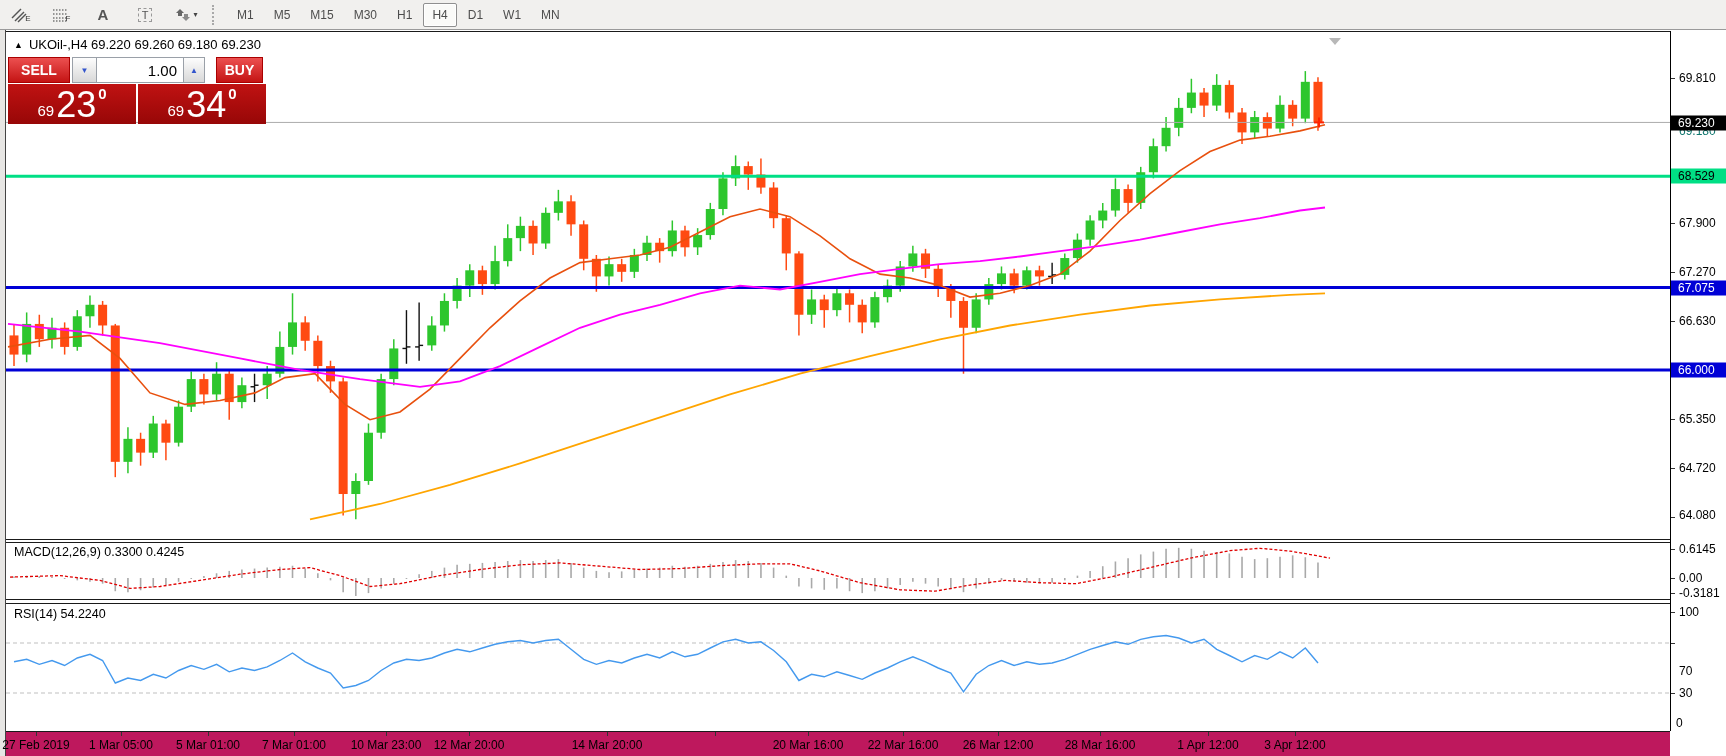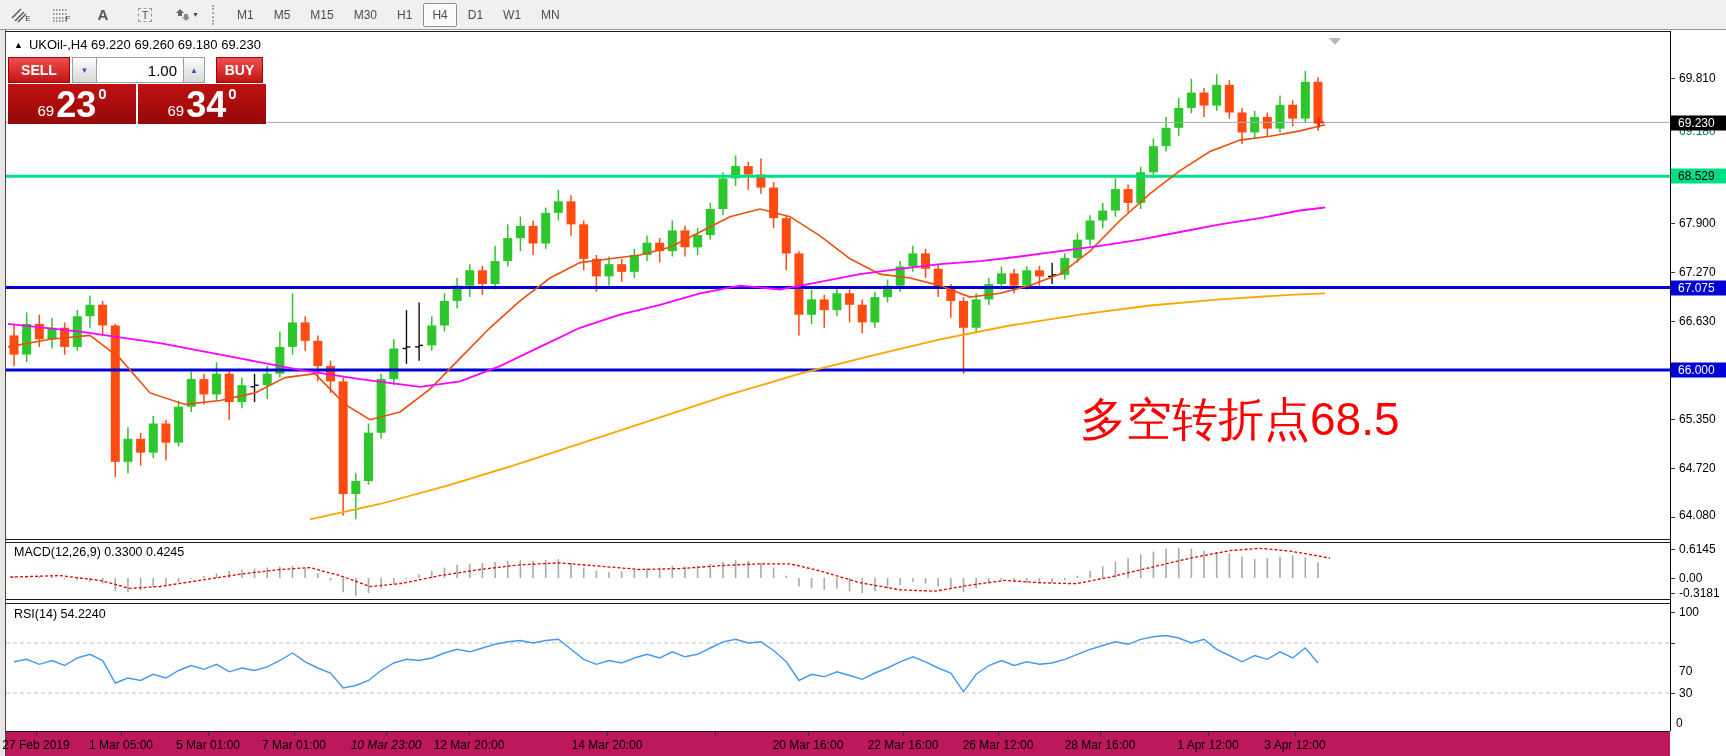--- a/index.html
+++ b/index.html
@@ -42,21 +42,21 @@
   .buy-btn{width:47px;margin-left:11px;}
   .spin-btn{width:25px;background:linear-gradient(#fdfdfd,#d8d8d8);border:1px solid #9aa0a8;box-sizing:border-box;
             display:flex;align-items:center;justify-content:center;color:#3355cc;font-size:8px;margin-left:2px;}
   .vol-field{width:86px;background:#fff;border:1px solid #9aa0a8;border-left:none;border-right:none;
              box-sizing:border-box;display:flex;align-items:center;justify-content:flex-end;
              padding-right:6px;font-size:15px;color:#000;}
   .trade-row2{display:flex;margin-top:1px;height:40px;gap:2px;}
   .tile{flex:1;background:linear-gradient(#c01212,#970707);color:#fff;display:flex;align-items:flex-end;
         justify-content:center;padding-bottom:3px;}
   .tile .small{font-size:15px;font-weight:400;line-height:1;margin-bottom:3px;}
-  .tile .big{font-size:36px;font-weight:700;line-height:0.85;margin:0 2px;}
+  .tile .big{font-size:36px;font-weight:400;line-height:0.85;margin:0 2px;}
   .tile .sup{font-size:15px;font-weight:700;line-height:1;align-self:flex-start;margin-top:2px;}
   
   .axis-col{position:absolute;left:1671px;top:31px;width:55px;height:700px;background:#fff;font-size:12px;}
   .axis-label{position:absolute;left:8px;transform:translateY(-50%);color:#000;white-space:nowrap;}
   .axis-label.ghost{color:#0f766e;z-index:0;}
   .badge{position:absolute;left:0;transform:translateY(-50%);width:55px;height:15px;line-height:15px;
          padding-left:7px;box-sizing:border-box;color:#fff;z-index:1;}
   .badge.black{background:#000;}
   .badge.green{background:#00DF85;color:#000;}
   .badge.blue{background:#0000D6;}
@@ -482,21 +482,20 @@
           <span class="sup">0</span>
         </div>
         <div class="tile">
           <span class="small">69</span>
           <span class="big">34</span>
           <span class="sup">0</span>
         </div>
       </div>
     </div>
 
-    <div class="annotation">多空转折点68.5</div>
     <div class="ind-label macd-label">MACD(12,26,9) 0.3300 0.4245</div>
     <div class="ind-label rsi-label">RSI(14) 54.2240</div>
   </div>
 
   <div class="axis-col" id="axis-col">
       <div class="axis-tick" style="top: 47px;"></div>
       <div class="axis-label" style="top: 47px;">69.810</div>
       <div class="axis-label ghost" style="top: 100px;">69.180</div>
       <div class="badge black" style="top: 92px;">69.230</div>
       <div class="badge green" style="top: 145px;">68.529</div>
@@ -532,21 +531,21 @@
   <div class="time-axis" id="time-axis">
       <div class="time-tick" style="left: 30px;"></div>
       <div class="time-label" style="left: 30px;">27 Feb 2019</div>
       <div class="time-tick" style="left: 115px;"></div>
       <div class="time-label" style="left: 115px;">1 Mar 05:00</div>
       <div class="time-tick" style="left: 202px;"></div>
       <div class="time-label" style="left: 202px;">5 Mar 01:00</div>
       <div class="time-tick" style="left: 288px;"></div>
       <div class="time-label" style="left: 288px;">7 Mar 01:00</div>
       <div class="time-tick" style="left: 380px;"></div>
-      <div class="time-label" style="left: 380px; font-style: italic;">10 Mar 23:00</div>
+      <div class="time-label" style="left: 380px;">10 Mar 23:00</div>
       <div class="time-tick" style="left: 463px;"></div>
       <div class="time-label" style="left: 463px;">12 Mar 20:00</div>
       <div class="time-tick" style="left: 601px;"></div>
       <div class="time-label" style="left: 601px;">14 Mar 20:00</div>
       <div class="time-tick" style="left: 709px;"></div>
       <div class="time-label" style="left: 717px; margin-top: 32px;">18 Mar 16:00</div>
       <div class="time-tick" style="left: 802px;"></div>
       <div class="time-label" style="left: 802px;">20 Mar 16:00</div>
       <div class="time-tick" style="left: 897px;"></div>
       <div class="time-label" style="left: 897px;">22 Mar 16:00</div>

